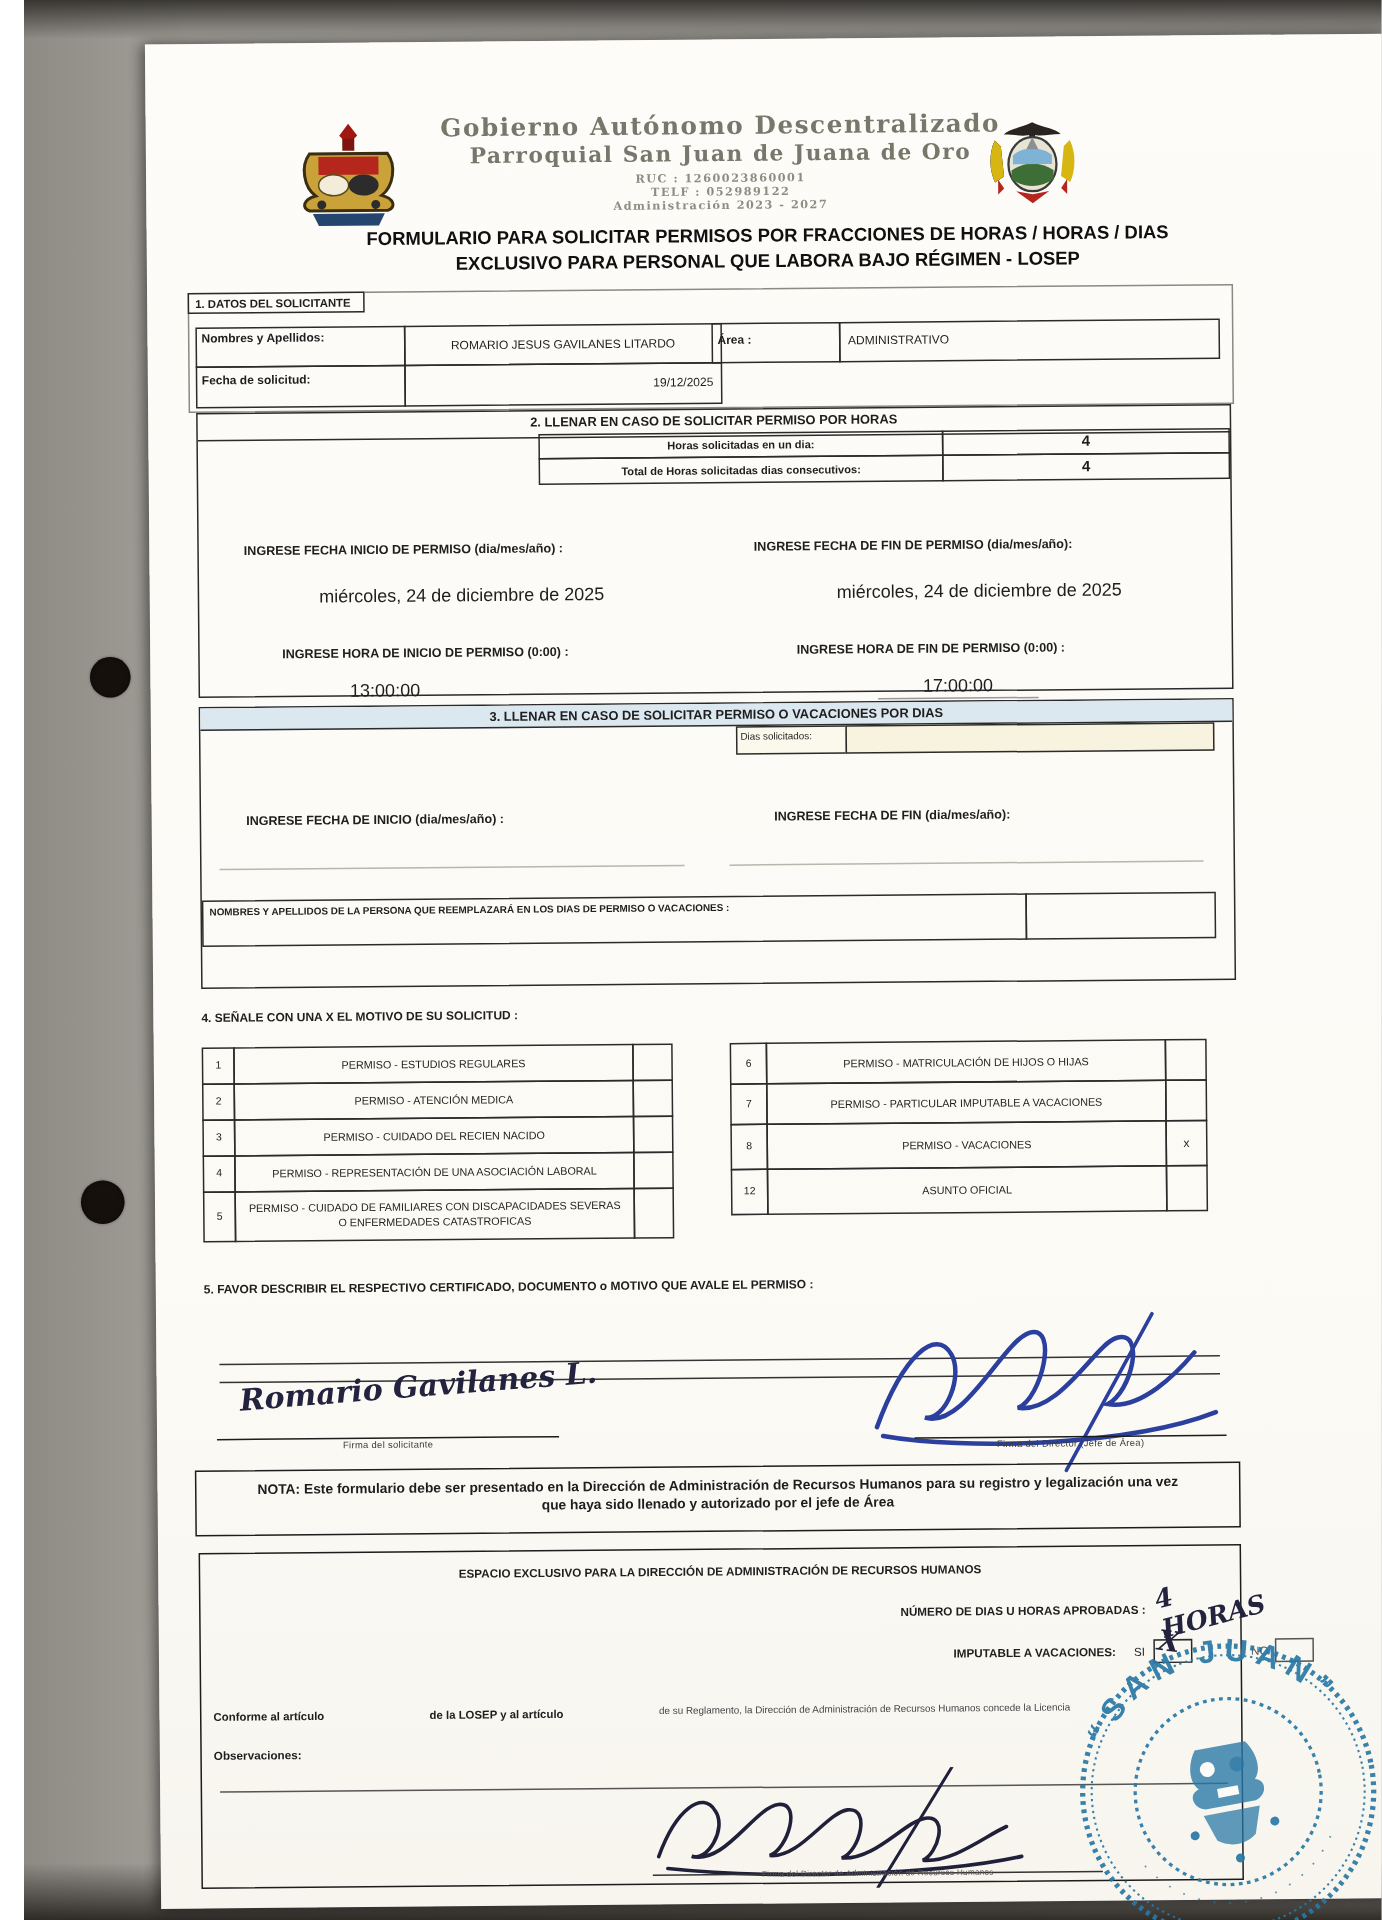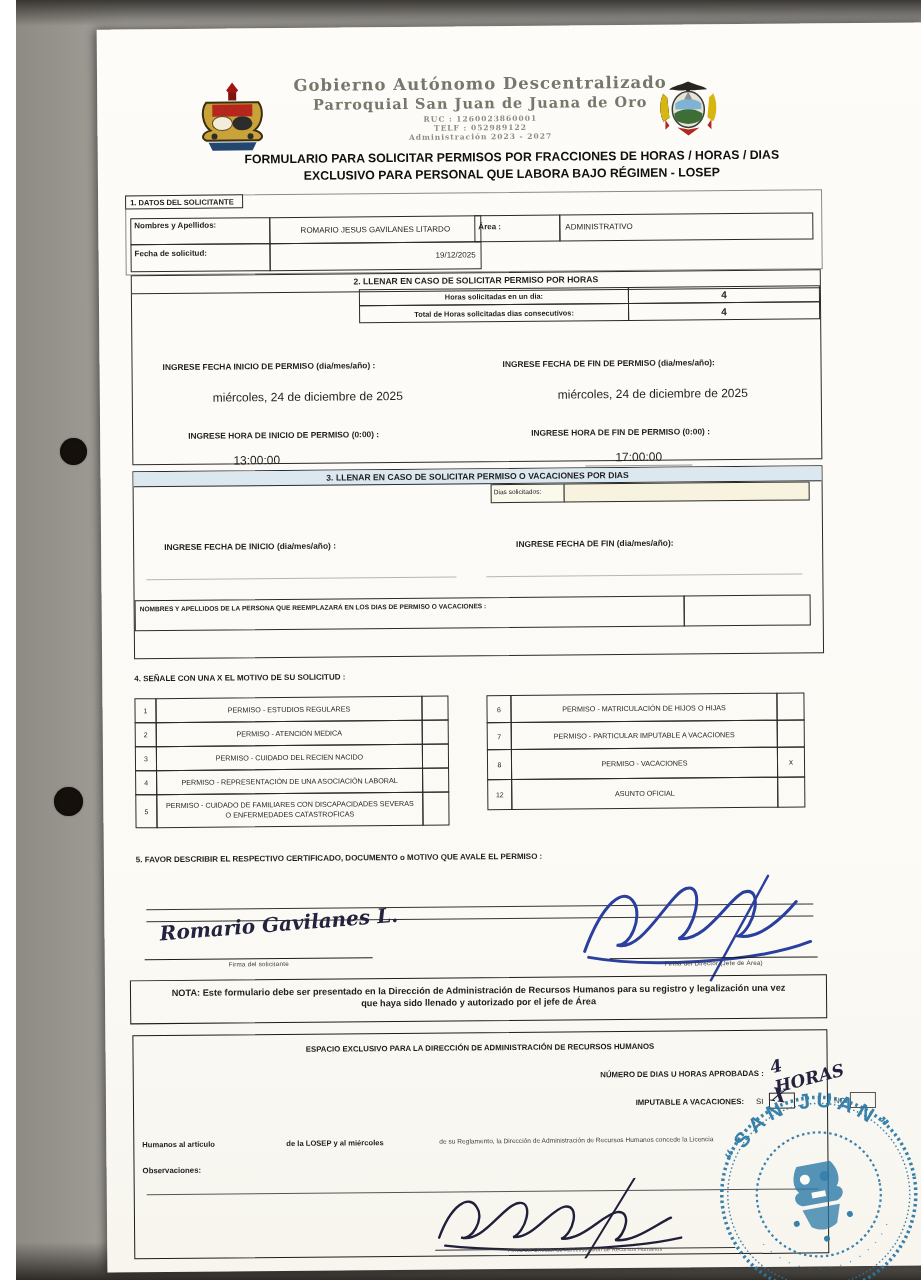--- a/index.html
+++ b/index.html
@@ -211,22 +211,22 @@
       <div class="abs" style="left:380px;top:38px;width:250px;text-align:right;font-size:7.8px;font-weight:bold;">NÚMERO DE DIAS U HORAS APROBADAS :</div>
       <div class="abs handw" style="left:638px;top:18px;font-size:17px;font-weight:bold;transform:rotate(-14deg);">4 HORAS</div>
 
       <div class="abs" style="left:380px;top:66px;width:230px;text-align:right;font-size:7.8px;font-weight:bold;">IMPUTABLE A VACACIONES:</div>
       <div class="abs" style="left:622px;top:66px;font-size:7.8px;font-weight:normal;">SI</div>
       <div class="abs bx" style="left:635px;top:62px;width:26px;height:16px;"></div>
       <div class="abs handw" style="left:638px;top:53px;font-size:19px;font-weight:bold;transform:rotate(8deg);">X</div>
       <div class="abs" style="left:700px;top:66px;font-size:7.8px;font-weight:normal;color:#555;">NO</div>
       <div class="abs bx" style="left:716px;top:62px;width:26px;height:16px;border-color:#555;"></div>
 
-      <div class="abs" style="left:8px;top:104px;font-size:7.6px;font-weight:bold;">Humanos al artículo</div>
-      <div class="abs" style="left:152px;top:104px;font-size:7.6px;font-weight:bold;">de la LOSEP  y al miércoles</div>
+      <div class="abs" style="left:8px;top:104px;font-size:7.6px;font-weight:bold;">Conforme al artículo</div>
+      <div class="abs" style="left:152px;top:104px;font-size:7.6px;font-weight:bold;">de la LOSEP  y al artículo</div>
       <div class="abs" style="left:305px;top:104px;width:385px;font-size:6.6px;color:#444;">de su Reglamento, la Dirección de Administración de Recursos Humanos concede la Licencia</div>
 
       <div class="abs" style="left:8px;top:130px;font-size:7.8px;font-weight:bold;">Observaciones:</div>
       <div class="hline" style="left:12px;top:158px;width:672px;border-color:#555;"></div>
 
       <div class="abs" style="left:290px;top:146px;width:320px;height:80px;">
         <svg width="320" height="80" viewBox="0 0 320 80">
           <g fill="none" stroke="#20203a" stroke-width="2.4" stroke-linecap="round">
             <path d="M14 58 C26 26 44 14 52 28 C60 40 46 62 36 58 C58 64 78 26 94 24 C110 22 100 54 88 58 C108 60 126 30 140 28 C156 26 148 56 136 60 C158 62 178 36 192 34 C208 32 200 58 190 62 C210 64 232 46 246 40"></path>
             <path d="M20 66 C90 74 200 72 256 60"></path>

